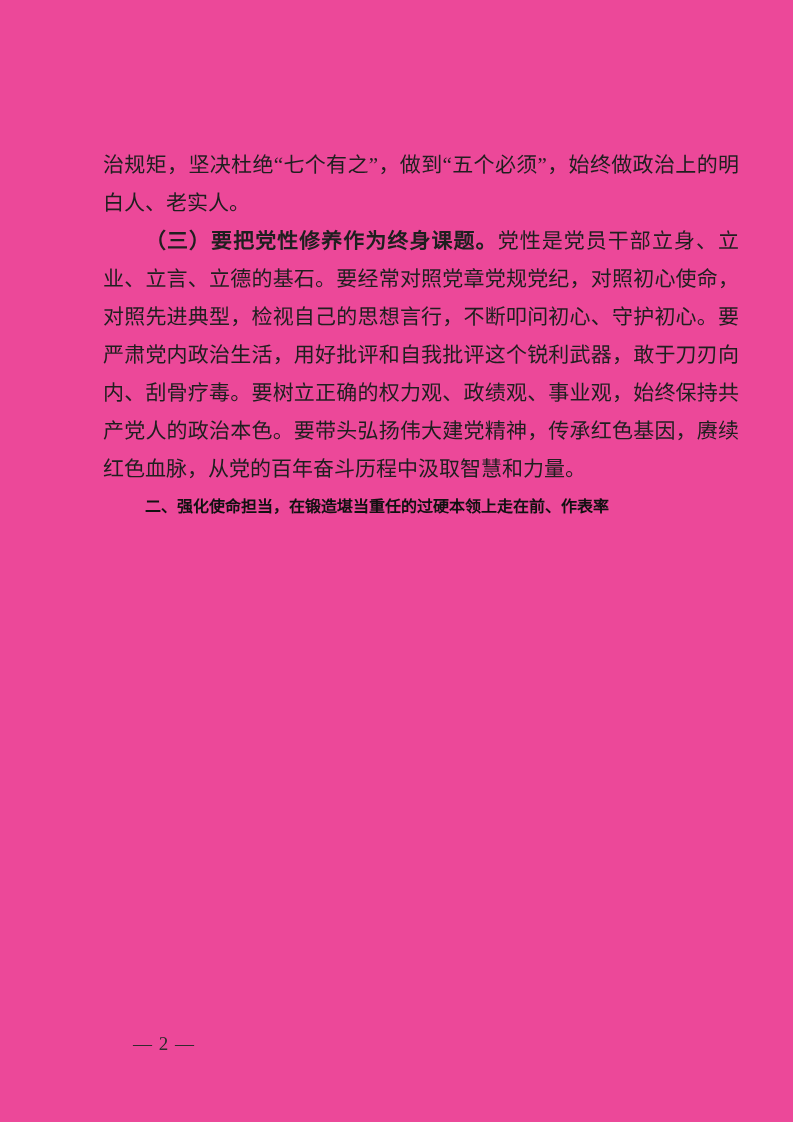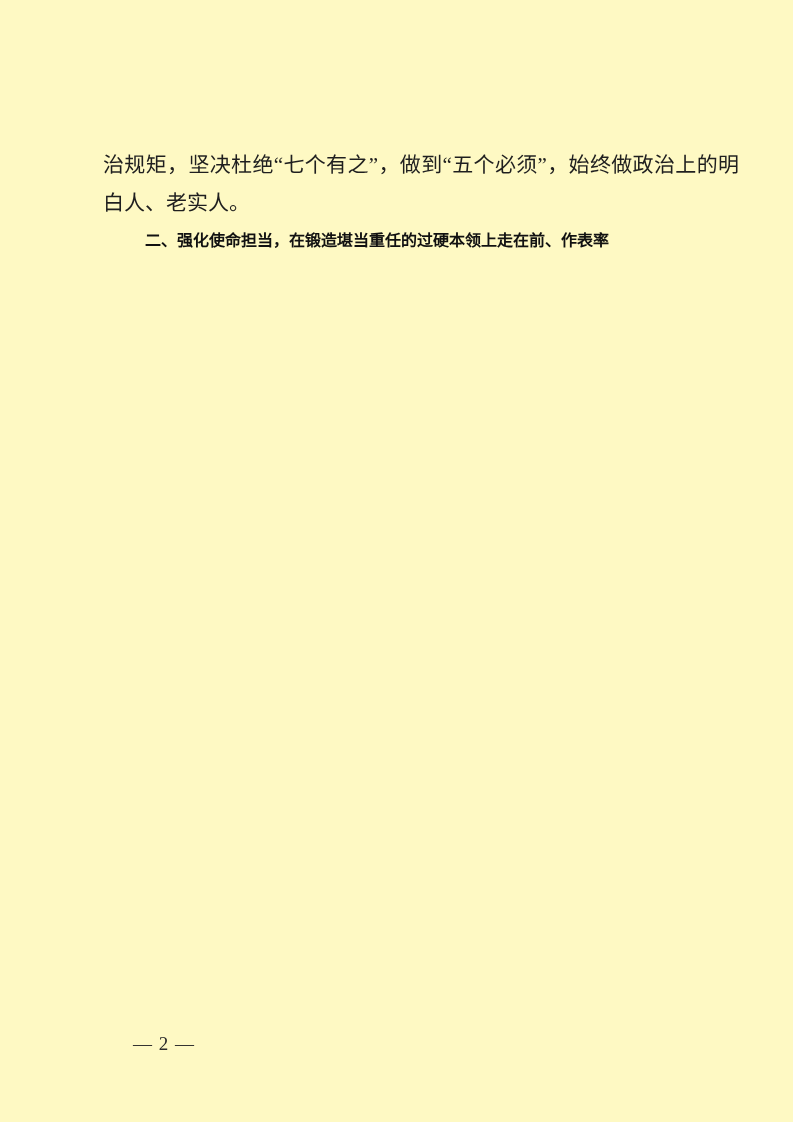--- a/index.html
+++ b/index.html
@@ -5,21 +5,21 @@
 <style>
   html, body {
     margin: 0;
     padding: 0;
     background: #ffffff;
   }
   .page {
     position: relative;
     width: 793px;
     height: 1122px;
-    background: #fef9c3;
+    background: #ec4899;
     overflow: hidden;
     font-family: "Liberation Serif", "DejaVu Serif", serif;
     color: #1f1f1f;
   }
   .body-text {
     position: absolute;
     left: 103px;
     top: 146px;
     width: 636px;
   }
@@ -62,20 +62,21 @@
 </style>
 </head>
 <body>
 
 <div class="page">
   <div class="body-text">
 
     <p class="para continued"><span>治规矩，坚决杜绝“七个有之”，做到“五个必须”，始终做政治上的明白人、老实人。</span></p>
 
 
+    <p class="para"><span class="lead">（三）要把党性修养作为终身课题。</span><span>党性是党员干部立身、立业、立言、立德的基石。要经常对照党章党规党纪，对照初心使命，对照先进典型，检视自己的思想言行，不断叩问初心、守护初心。要严肃党内政治生活，用好批评和自我批评这个锐利武器，敢于刀刃向内、刮骨疗毒。要树立正确的权力观、政绩观、事业观，始终保持共产党人的政治本色。要带头弘扬伟大建党精神，传承红色基因，赓续红色血脉，从党的百年奋斗历程中汲取智慧和力量。</span></p>
 
     <h2 class="heading">二、强化使命担当，在锻造堪当重任的过硬本领上走在前、作表率</h2>
 
 
   </div>
 
   <div class="footer"><span>— 2 —</span></div>
 </div>
 
 </body></html>

